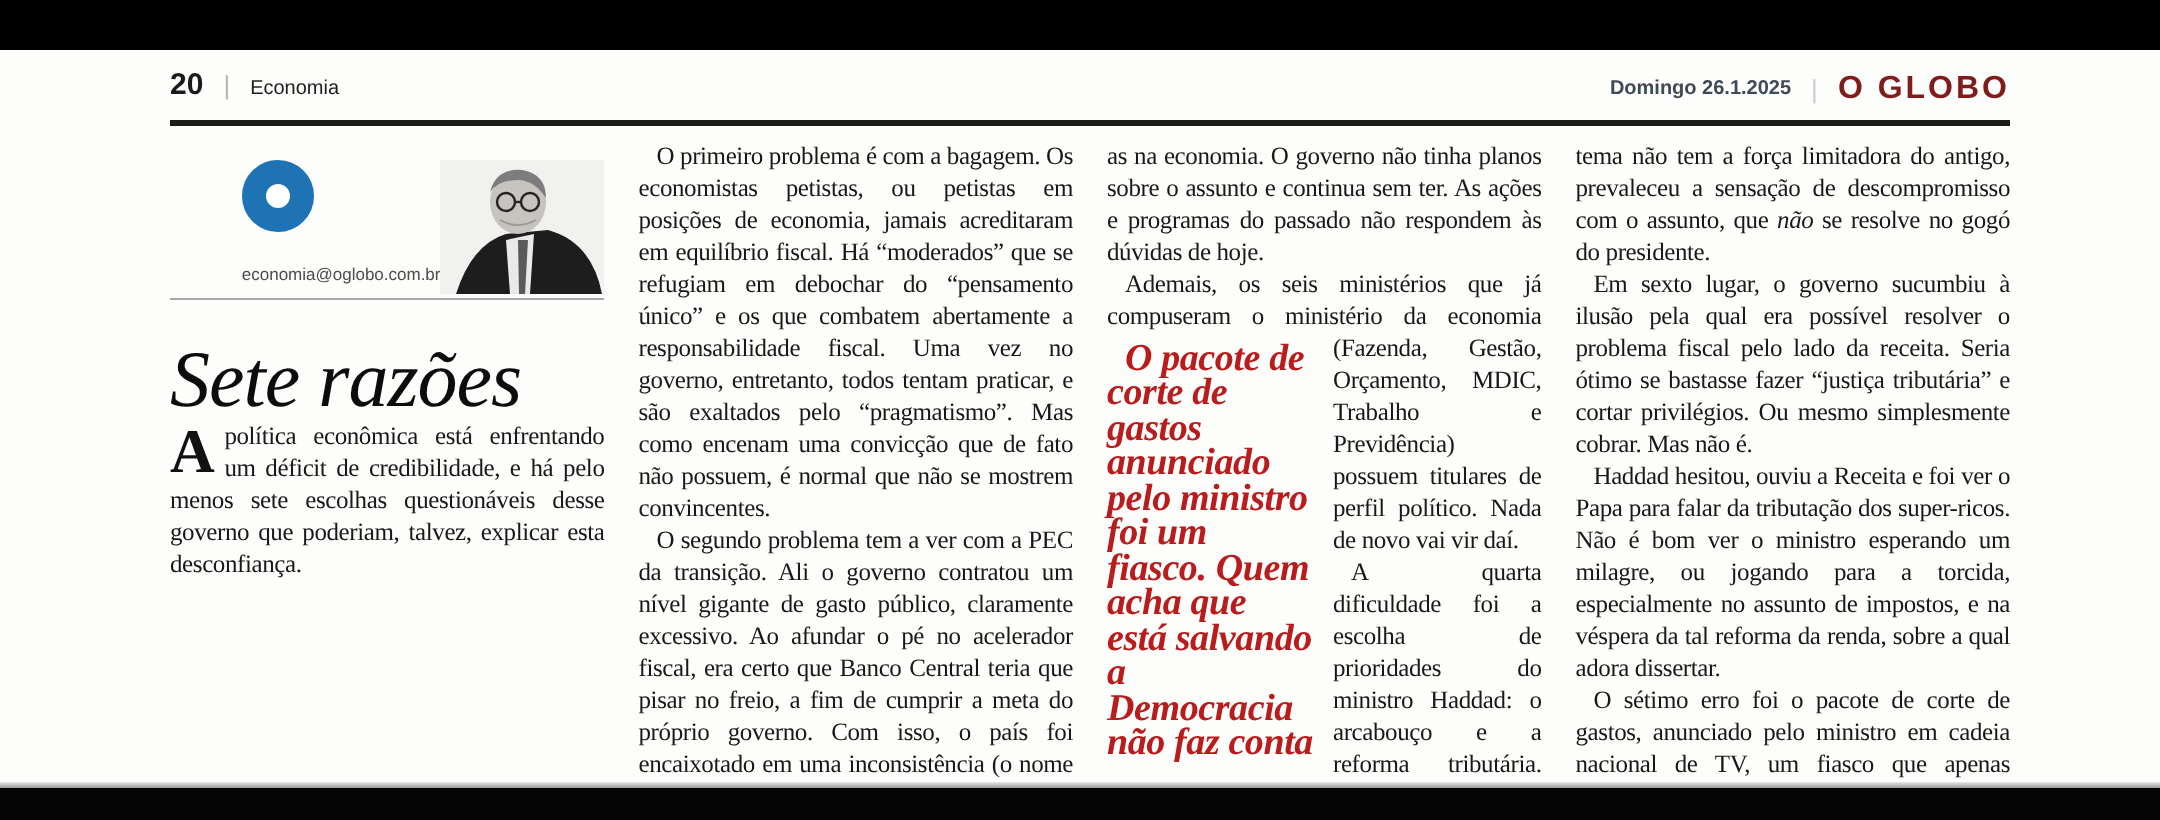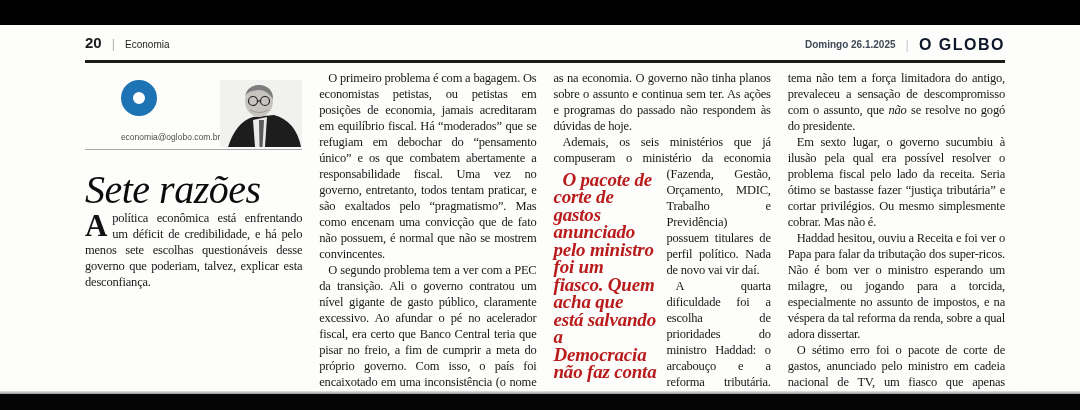--- a/index.html
+++ b/index.html
@@ -14,21 +14,21 @@
   
   .header { display:flex; justify-content:space-between; align-items:baseline;
             margin:9px 75px 0 85px; font-family:"Liberation Sans","DejaVu Sans",sans-serif; }
   .hleft { display:flex; align-items:baseline; gap:10px; }
   .page-num { font-size:15px; font-weight:bold; color:#1a1a1a; }
   .hdiv { color:#b5b5b5; font-size:13px; }
   .section { font-size:10px; color:#1d1d1d; }
   .hright { display:flex; align-items:center; gap:10px; }
   .date { font-size:10px; font-weight:bold; color:#3e4a55; }
   .hdiv2 { color:#c9ced3; font-size:13px; }
-  .brand { font-size:16px; font-weight:800; letter-spacing:1.5px; color:#0f172a; }
+  .brand { font-size:16px; font-weight:800; letter-spacing:1.5px; color:#7f1d1d; }
   .rule { height:3px; background:#1c1c1a; margin:6px 75px 0 85px; }
 
   
   .columns { display:flex; gap:17px; margin:7px 75px 0 85px; }
   .col { flex:1 1 0; font-size:12.5px; line-height:16px; color:#181818;
          text-align:justify; letter-spacing:-0.2px; hyphens:auto; }
   .col p { margin:0; }
   .col p.ind { text-indent:9px; }
 
   

